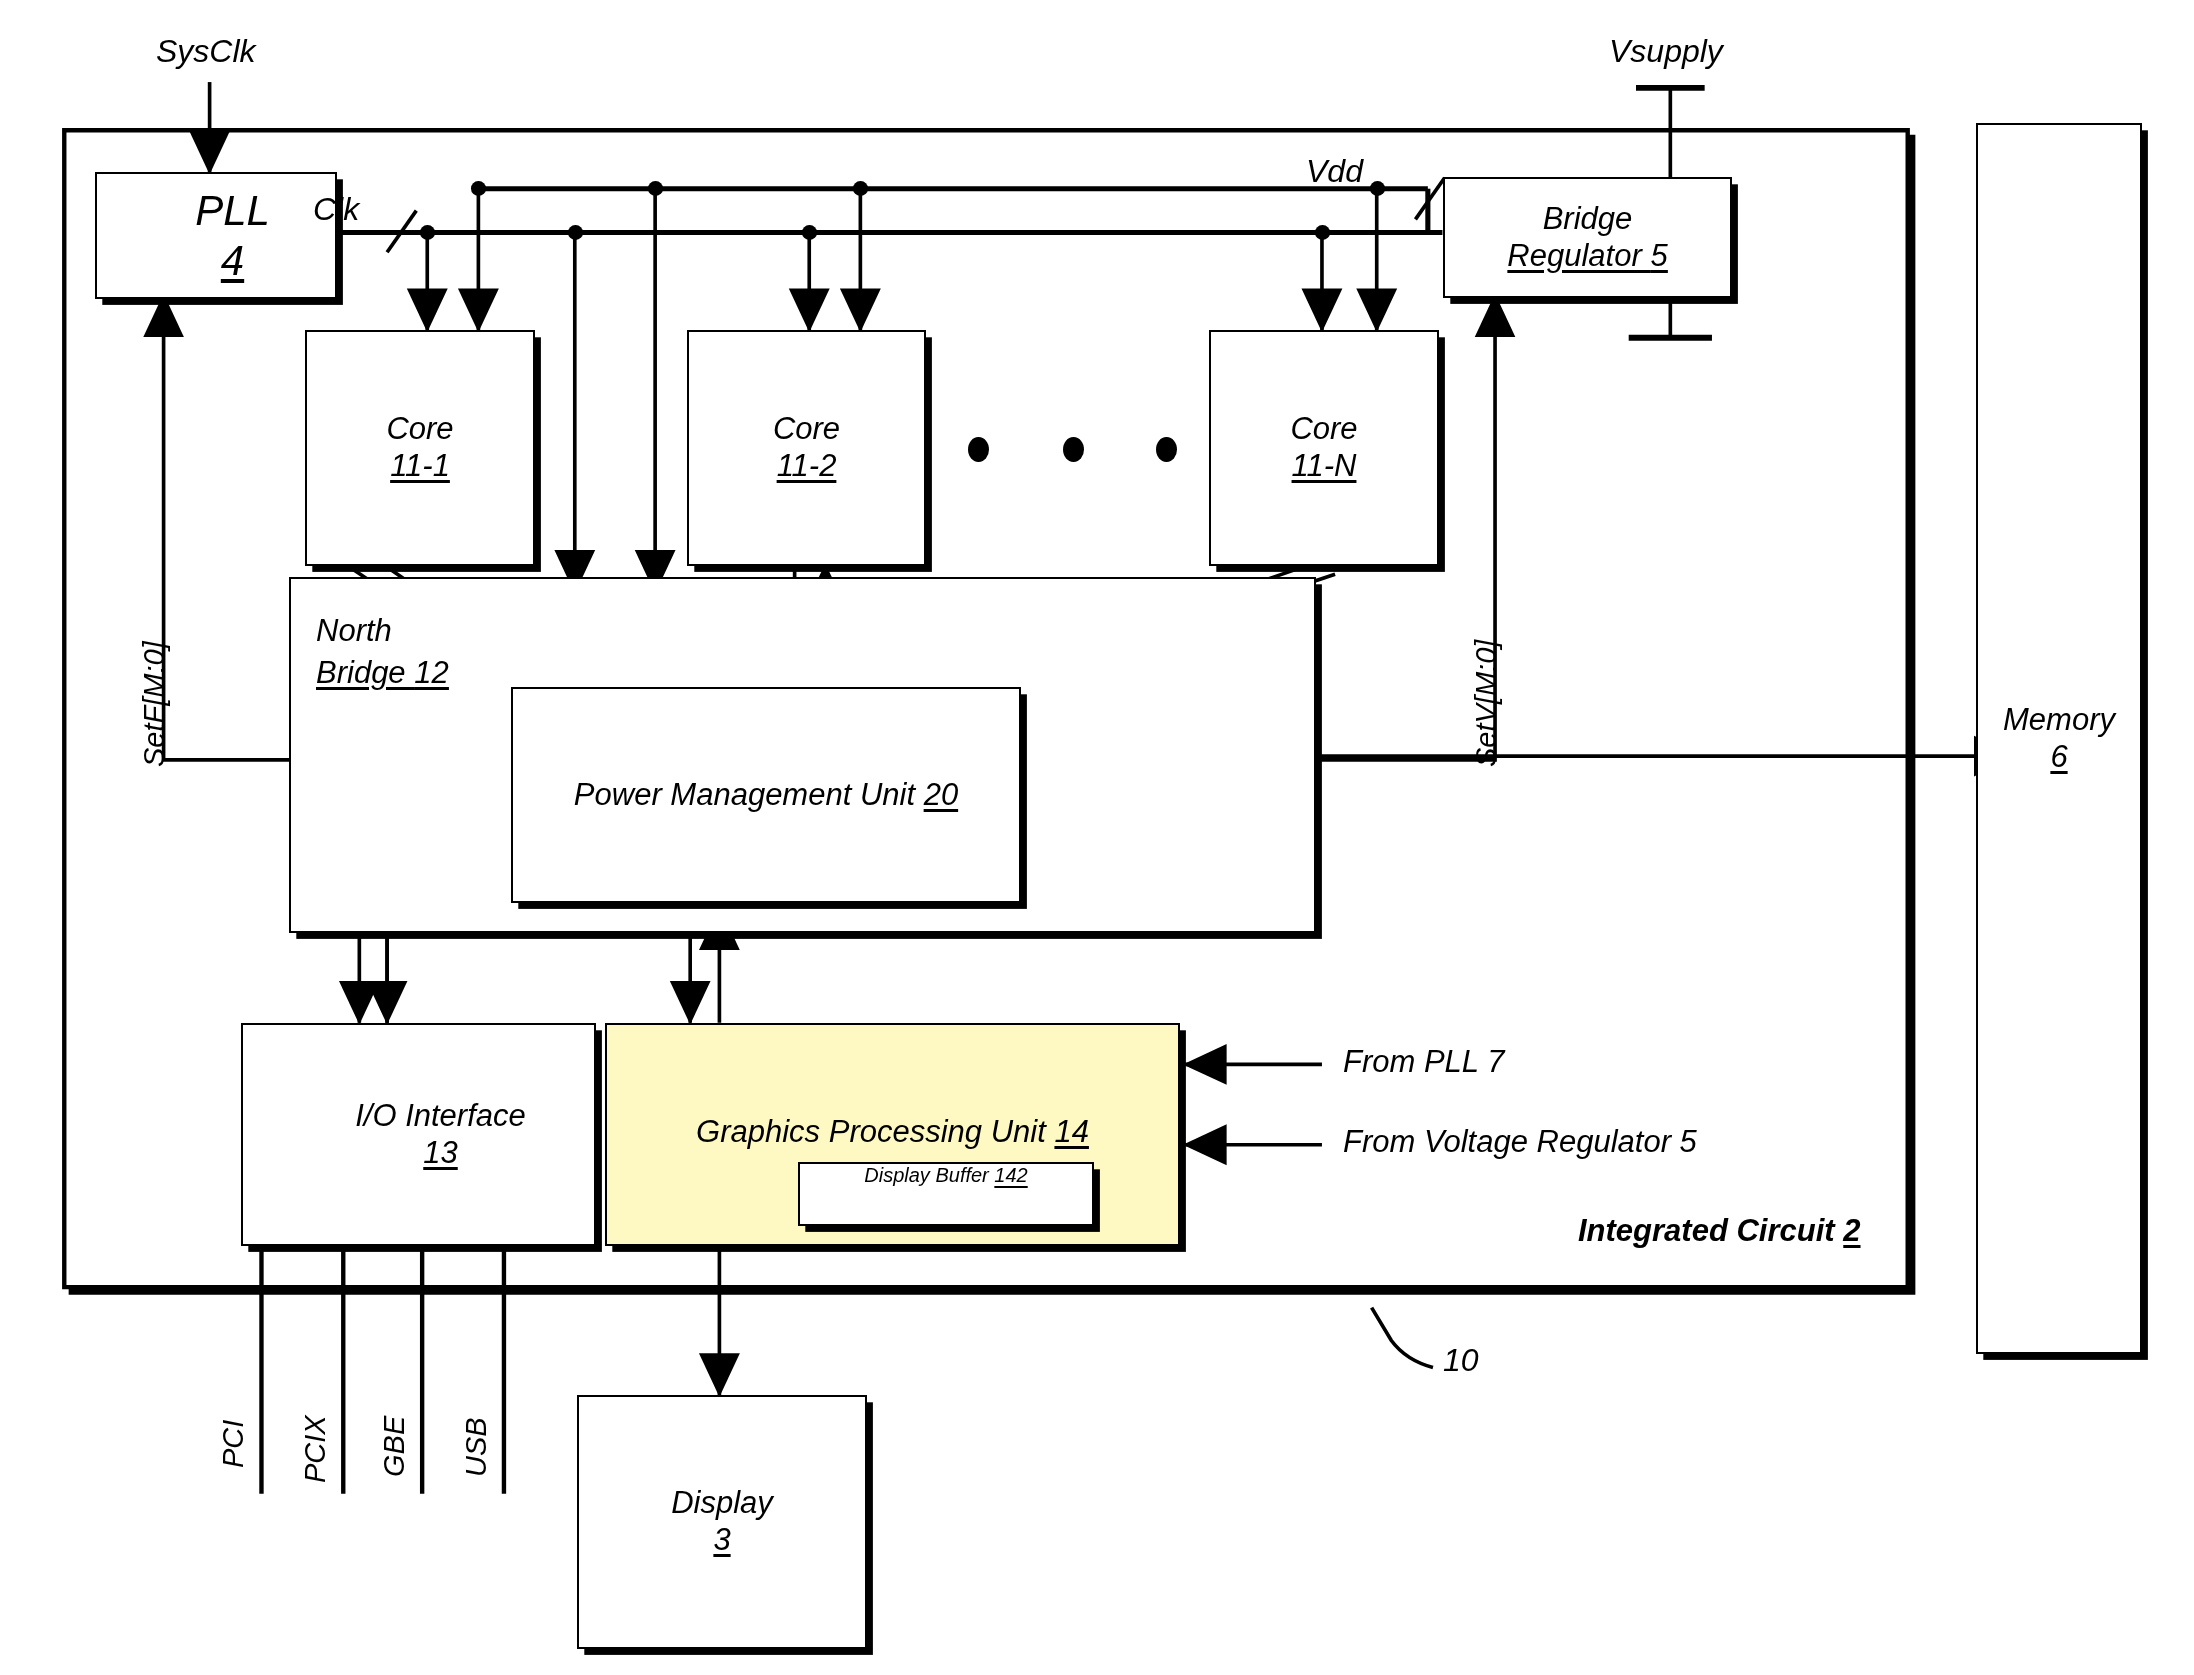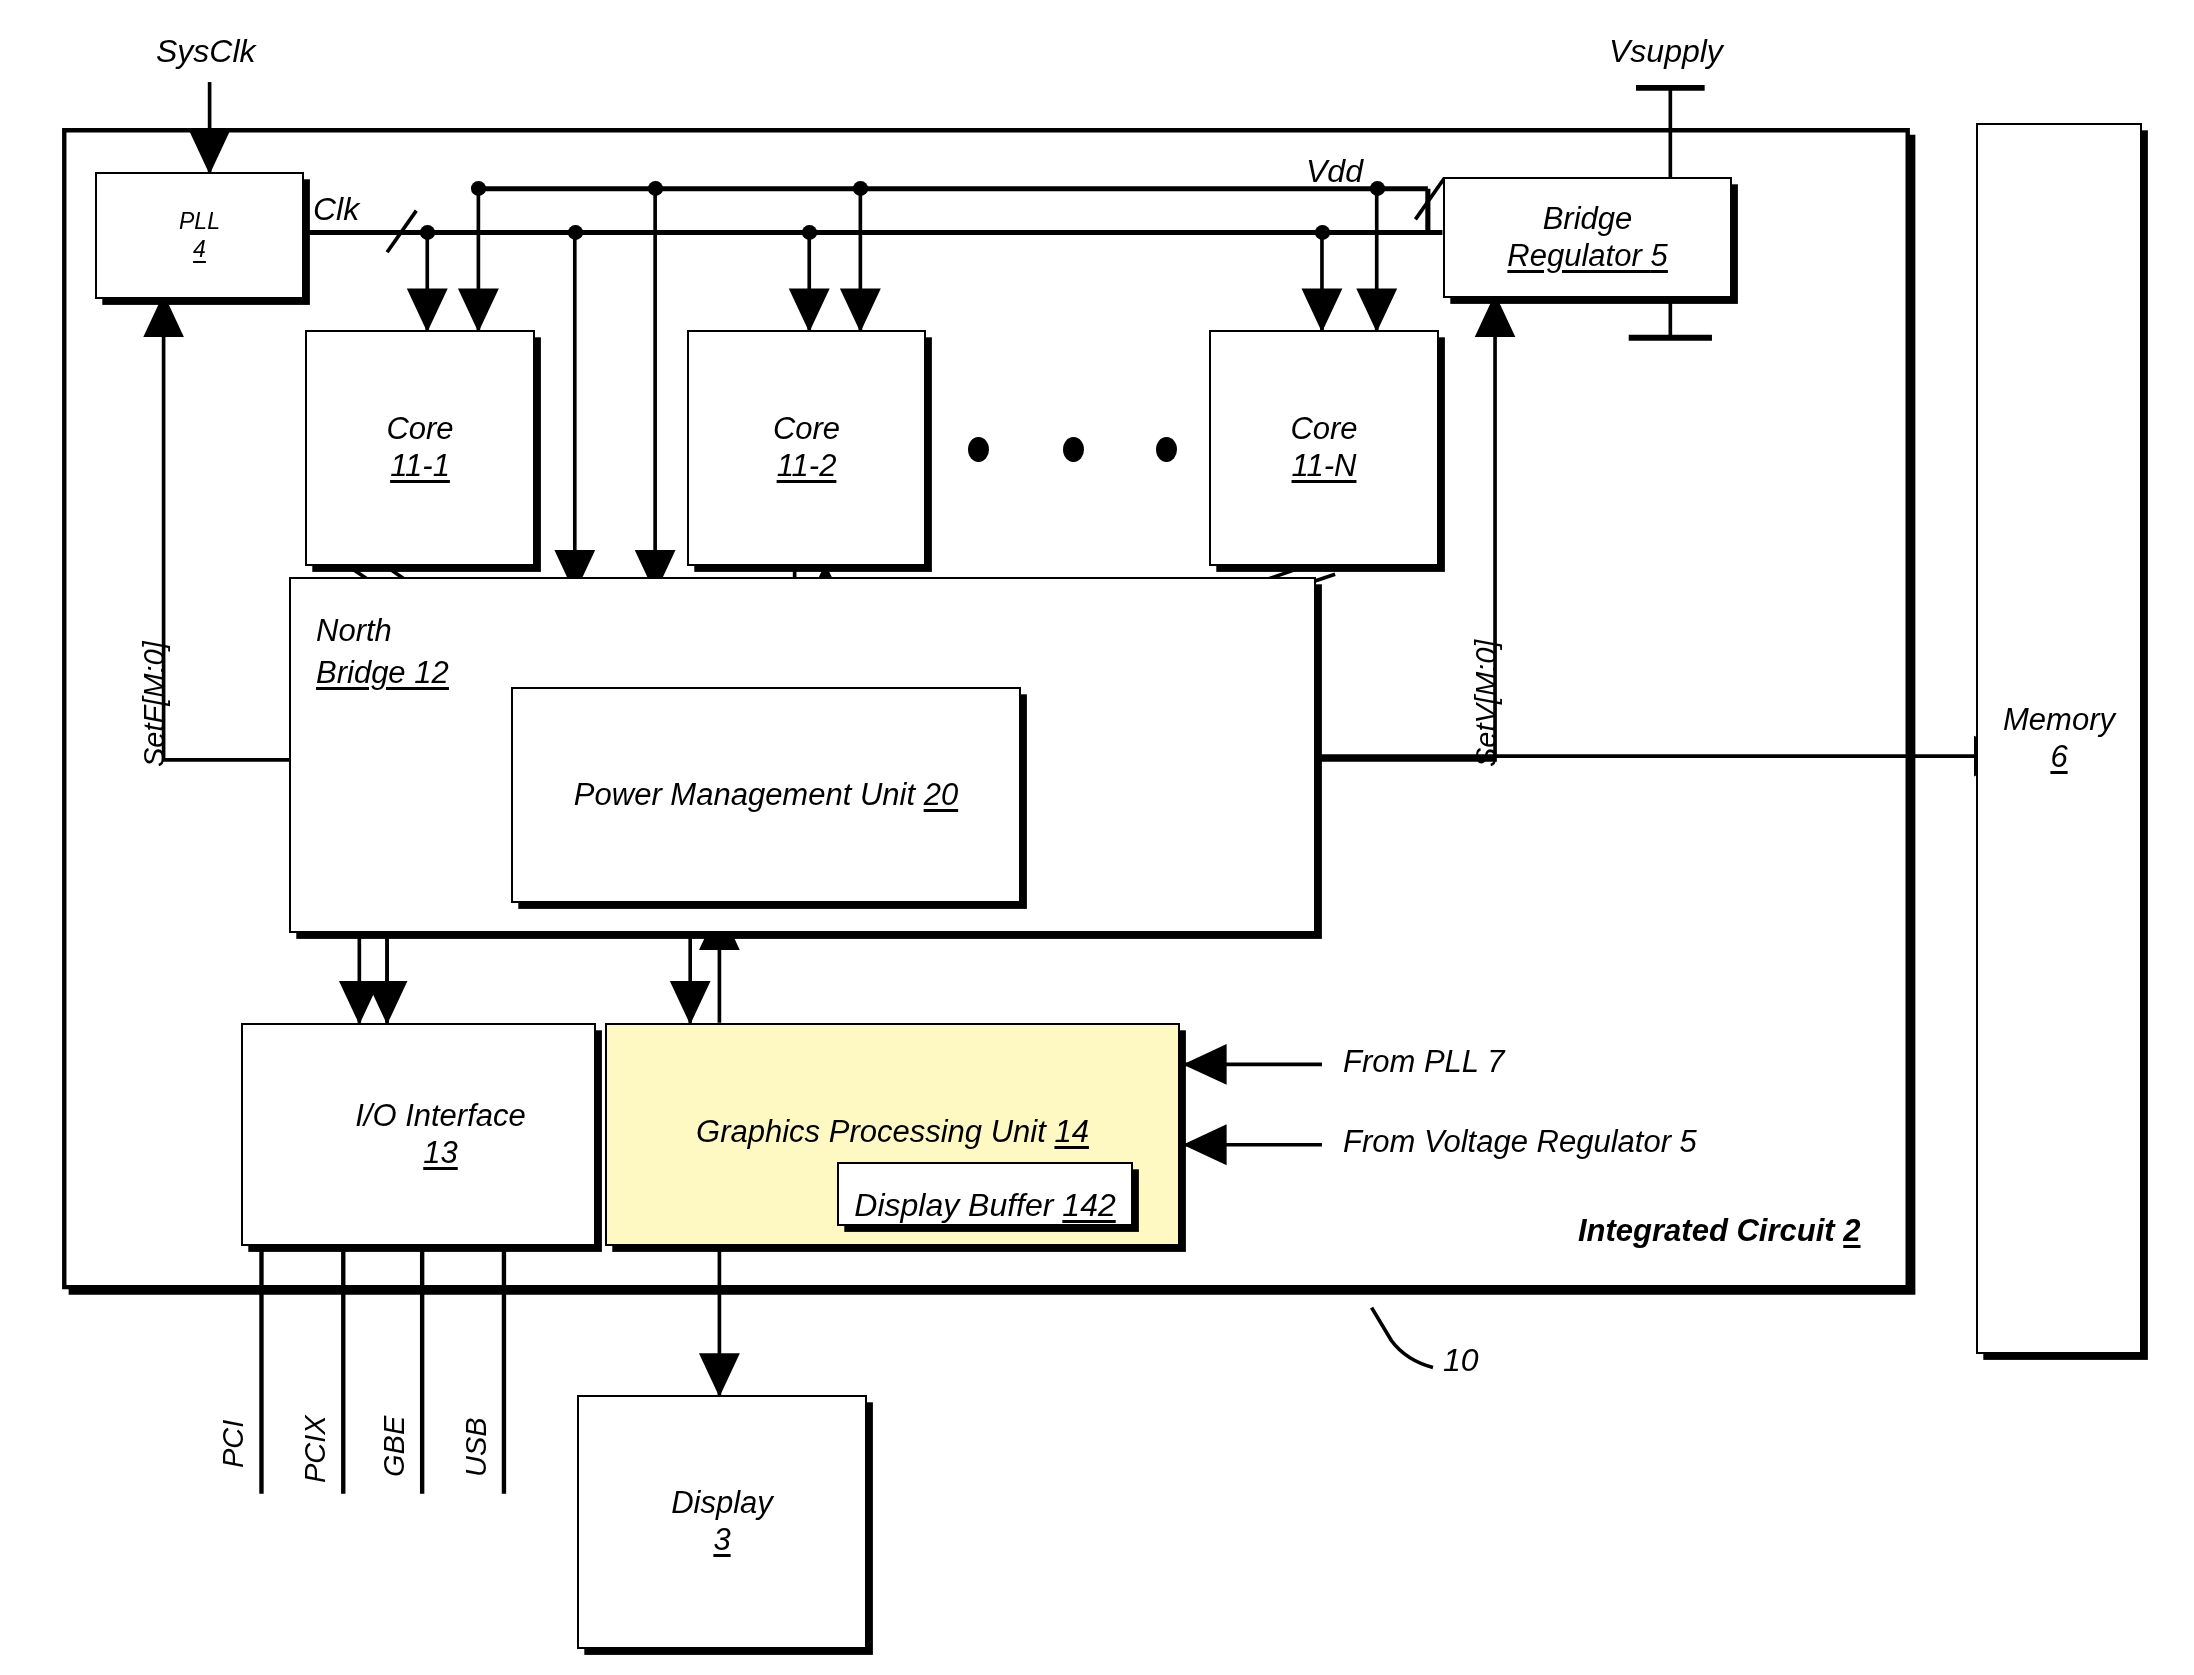--- a/index.html
+++ b/index.html
@@ -112,21 +112,21 @@
 
   <div class="dot" style="left:471px;top:181px;width:14.6px;height:14.6px;"></div>
   <div class="dot" style="left:853px;top:181px;width:14.6px;height:14.6px;"></div>
   <div class="dot" style="left:1370px;top:181px;width:14.6px;height:14.6px;"></div>
   <div class="dot" style="left:420px;top:225px;width:14.6px;height:14.6px;"></div>
   <div class="dot" style="left:568px;top:225px;width:14.6px;height:14.6px;"></div>
   <div class="dot" style="left:648px;top:181px;width:14.6px;height:14.6px;"></div>
   <div class="dot" style="left:802px;top:225px;width:14.6px;height:14.6px;"></div>
   <div class="dot" style="left:1315px;top:225px;width:14.6px;height:14.6px;"></div>
 
-  <div class="blk" style="left:95px;top:172px;width:205px;height:123px;font-size:23px;">
+  <div class="blk" style="left:95px;top:172px;width:205px;height:123px;font-size:42px;padding-left:33px;">
     <span class="l1">PLL</span>
     <span class="l2">4</span>
   </div>
 
   <div class="blk" style="left:1443px;top:177px;width:285px;height:117px;font-size:31px;">
     <span class="l1">Bridge</span>
     <span class="l2">Regulator <span style="text-decoration:underline;text-underline-offset:3.7px;">5</span></span>
   </div>
 
   <div class="blk" style="left:305px;top:330px;width:226px;height:232px;font-size:31px;">
@@ -163,22 +163,22 @@
   <div class="blk" style="left:241px;top:1023px;width:307px;height:219px;font-size:31px;padding-left:44px;">
     <span class="l1">I/O Interface</span>
     <span class="l2">13</span>
   </div>
 
   <div style="position:absolute;left:605px;top:1023px;width:571px;height:219px;
               background:#fef9c3;border:2.9px solid #000;box-shadow:6.6px 6.6px 0 -0.7px #000;">
     <div style="position:absolute;left:0;right:0;top:89px;text-align:center;font-size:31px;font-style:italic;">Graphics Processing Unit <span style="text-decoration:underline;text-underline-offset:3.7px;">14</span></div>
     <div style="position:absolute;left:191px;top:137px;width:292px;height:60px;
                 background:#fff;border:2.9px solid #000;box-shadow:6.6px 6.6px 0 -0.7px #000;
-                display:flex;align-items:flex-end;justify-content:center;
-                font-size:32px;font-style:italic;margin-left:39px;">
+                display:flex;align-items:flex-start;justify-content:center;
+                font-size:20px;font-style:italic;">
       <span>Display Buffer <span style="text-decoration:underline;text-underline-offset:3.7px;">142</span></span>
     </div>
   </div>
 
   <div class="blk" style="left:577px;top:1395px;width:286px;height:250px;font-size:31px;">
     <span class="l1">Display</span>
     <span class="l2">3</span>
   </div>
 
   <div class="blk" style="left:1976px;top:123px;width:162px;height:1227px;font-size:31px;">

